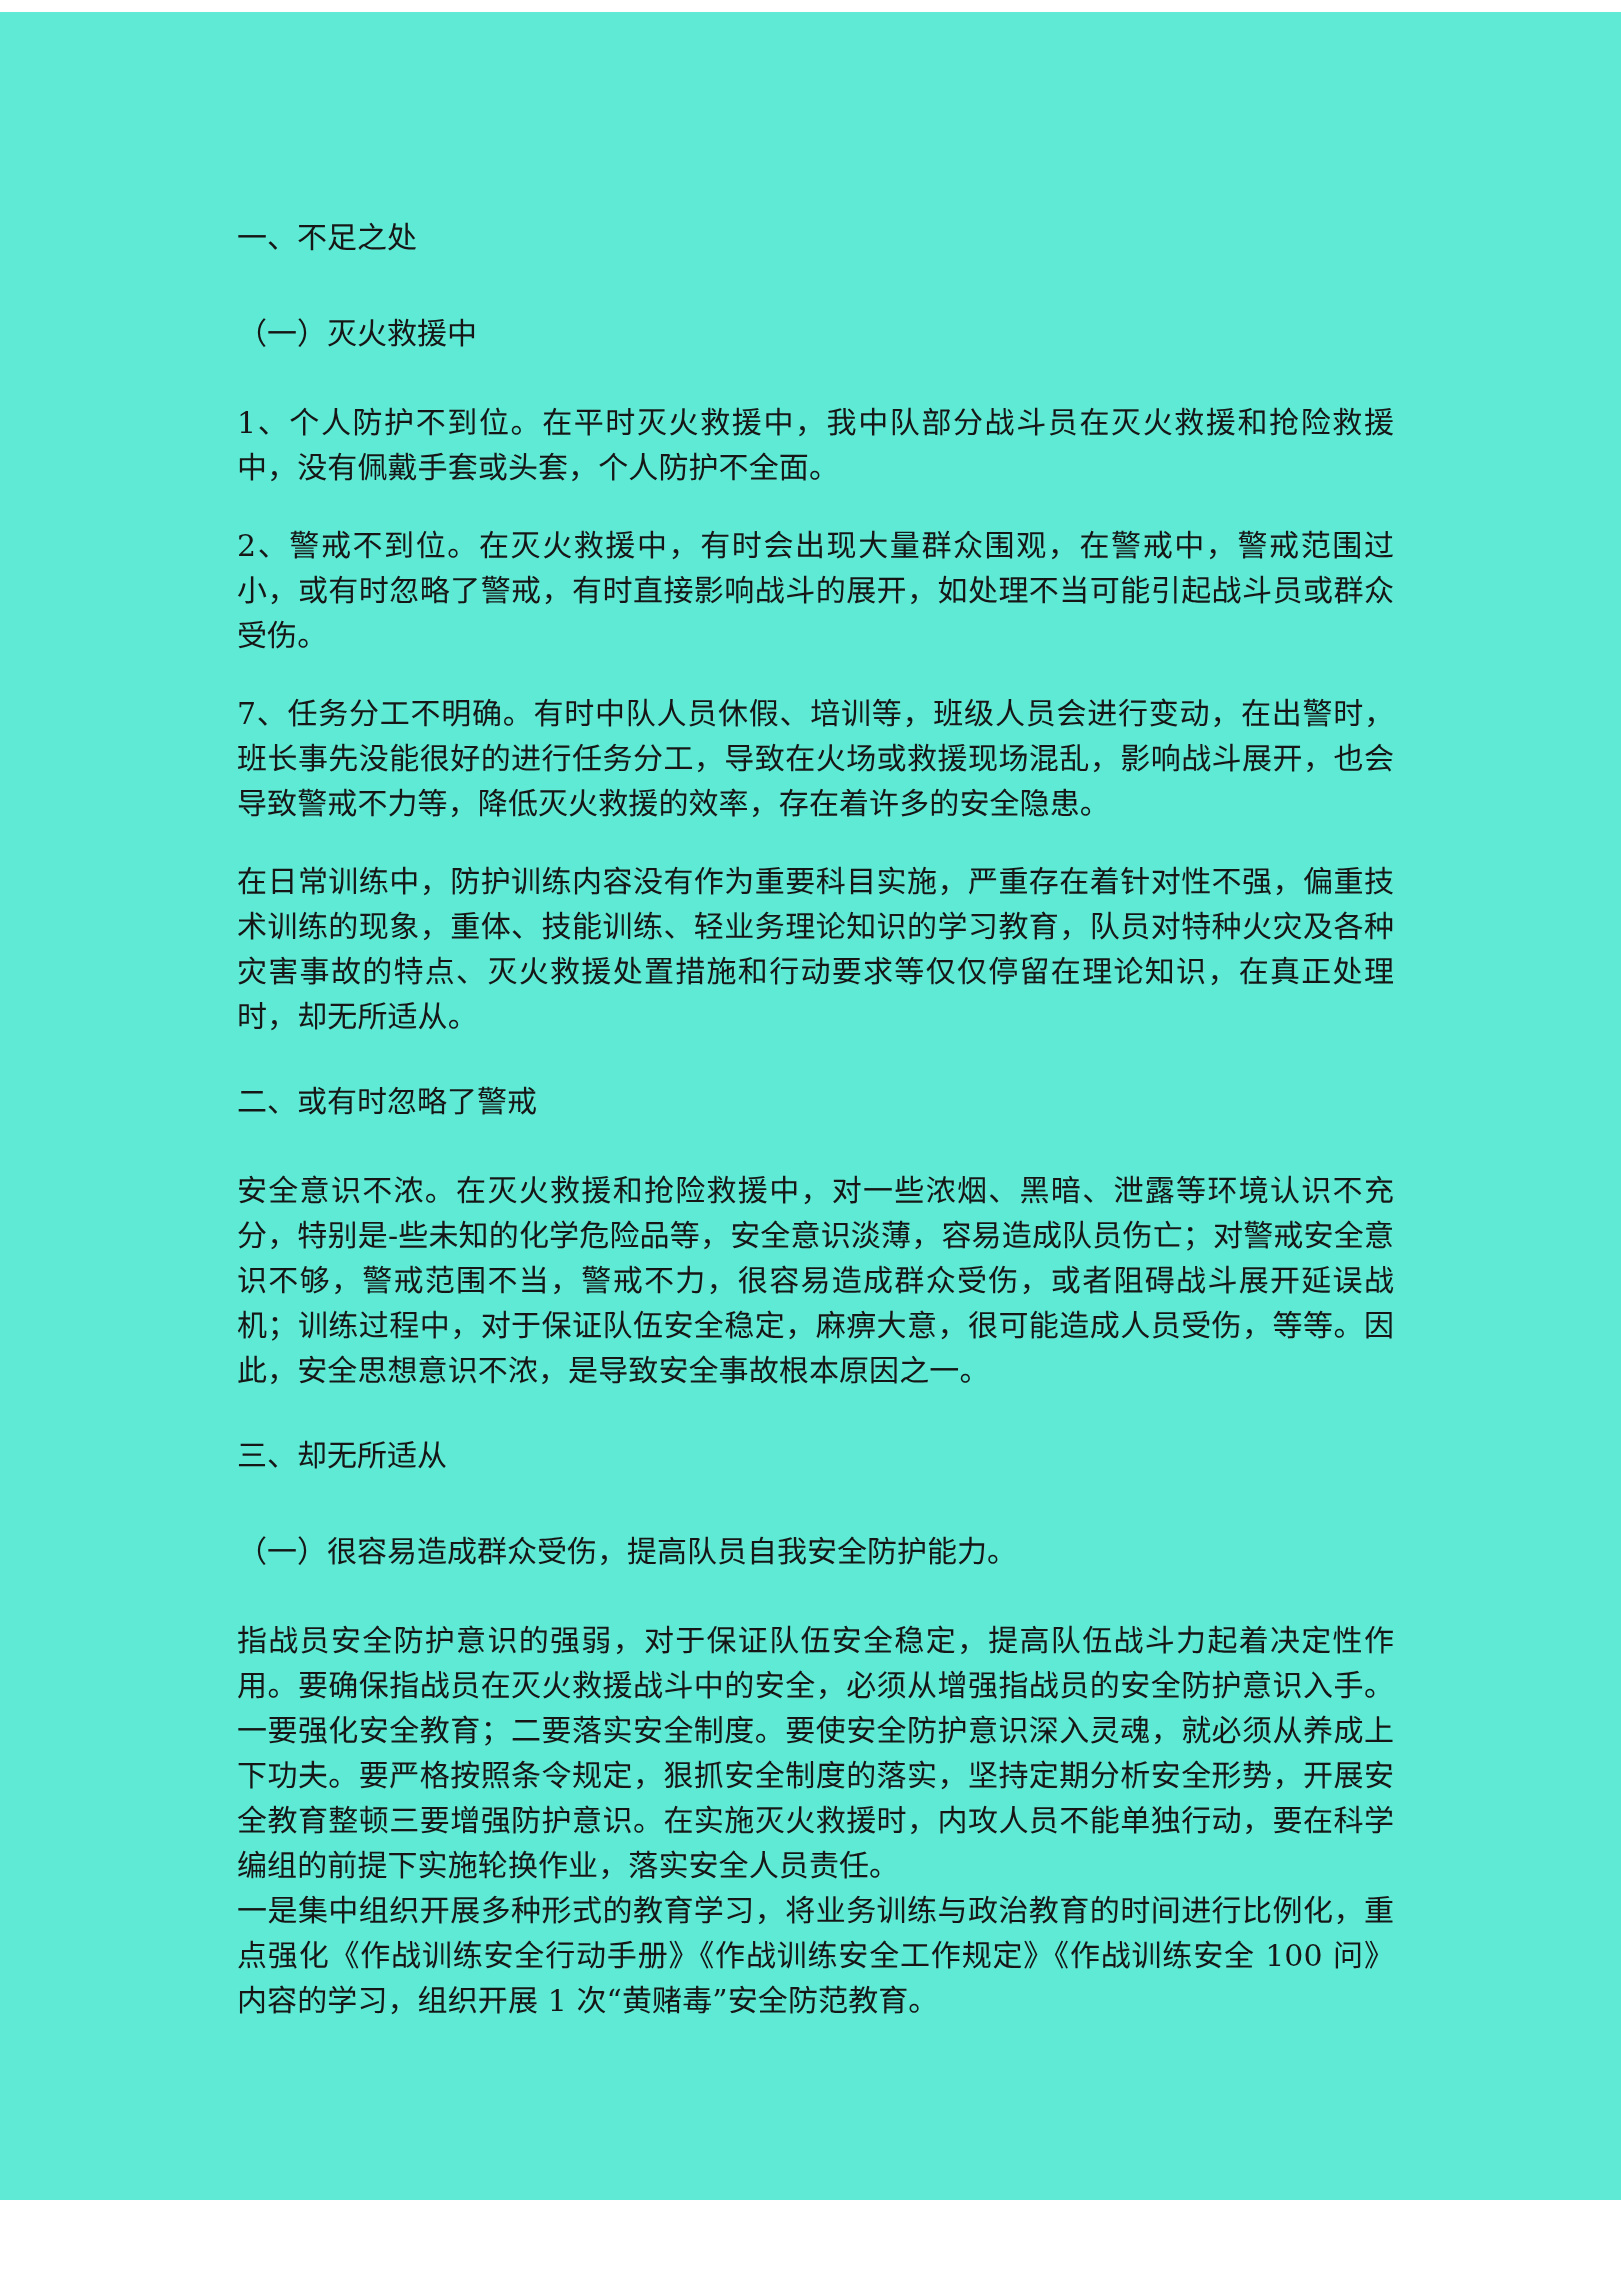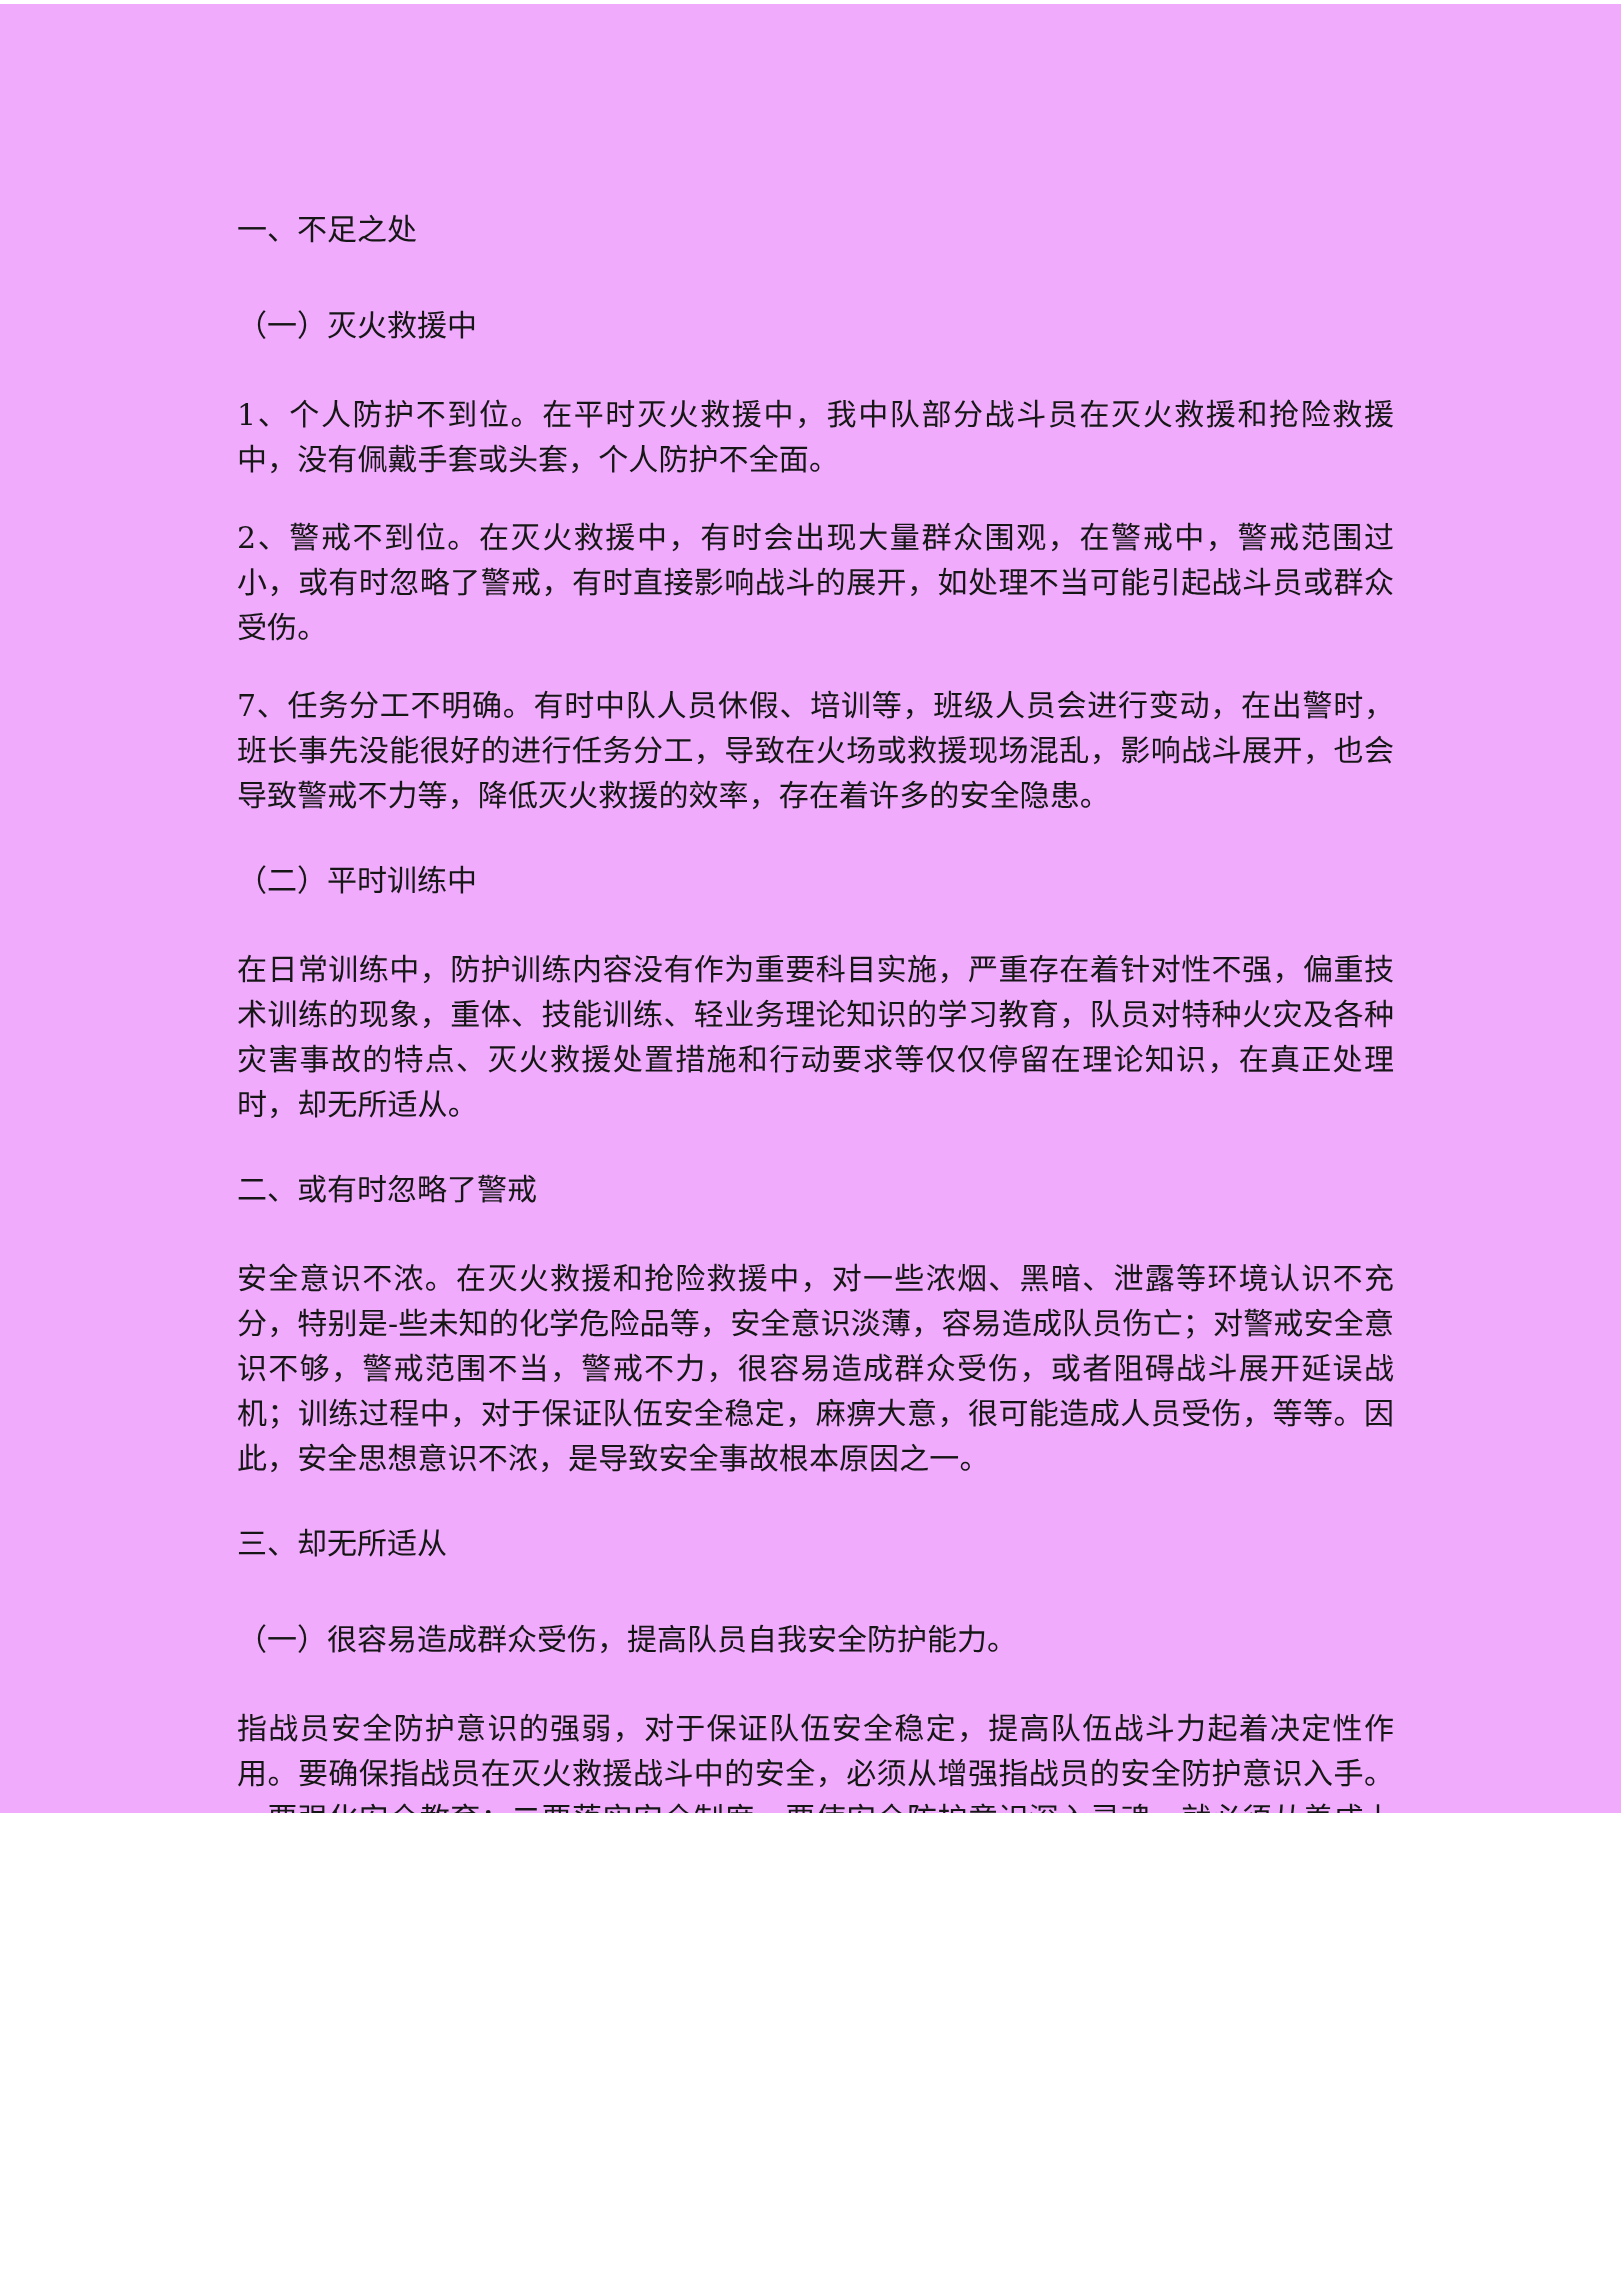--- a/index.html
+++ b/index.html
@@ -8,23 +8,23 @@
     padding: 0;
     background: #ffffff;
   }
   body {
     font-family: "DejaVu Serif", "Liberation Serif", serif;
     color: #000000;
   }
   .page {
     position: relative;
     width: 1621px;
-    height: 1809px;
-    margin: 4px auto;
-    background: #f0abfc;
+    height: 2188px;
+    margin: 12px auto;
+    background: #5eead4;
     box-sizing: border-box;
     overflow: hidden;
   }
   .content {
     position: absolute;
     left: 237px;
     top: 196px;
     width: 1157px;
   }
   
@@ -70,21 +70,20 @@
     <div class="heading-1">一、不足之处</div>
 
     <div class="heading-2">（一）灭火救援中</div>
 
     <p class="para">1、个人防护不到位。在平时灭火救援中，我中队部分战斗员在灭火救援和抢险救援中，没有佩戴手套或头套，个人防护不全面。</p>
 
     <p class="para">2、警戒不到位。在灭火救援中，有时会出现大量群众围观，在警戒中，警戒范围过小，或有时忽略了警戒，有时直接影响战斗的展开，如处理不当可能引起战斗员或群众受伤。</p>
 
     <p class="para">7、任务分工不明确。有时中队人员休假、培训等，班级人员会进行变动，在出警时，班长事先没能很好的进行任务分工，导致在火场或救援现场混乱，影响战斗展开，也会导致警戒不力等，降低灭火救援的效率，存在着许多的安全隐患。</p>
 
-    <div class="heading-2">（二）平时训练中</div>
 
     <p class="para">在日常训练中，防护训练内容没有作为重要科目实施，严重存在着针对性不强，偏重技术训练的现象，重体、技能训练、轻业务理论知识的学习教育，队员对特种火灾及各种灾害事故的特点、灭火救援处置措施和行动要求等仅仅停留在理论知识，在真正处理时，却无所适从。</p>
 
     <div class="heading-1">二、或有时忽略了警戒</div>
 
     <p class="para">安全意识不浓。在灭火救援和抢险救援中，对一些浓烟、黑暗、泄露等环境认识不充分，特别是-些未知的化学危险品等，安全意识淡薄，容易造成队员伤亡；对警戒安全意识不够，警戒范围不当，警戒不力，很容易造成群众受伤，或者阻碍战斗展开延误战机；训练过程中，对于保证队伍安全稳定，麻痹大意，很可能造成人员受伤，等等。因此，安全思想意识不浓，是导致安全事故根本原因之一。</p>
 
     <div class="heading-1">三、却无所适从</div>
 
     <div class="heading-2">（一）很容易造成群众受伤，提高队员自我安全防护能力。</div>

